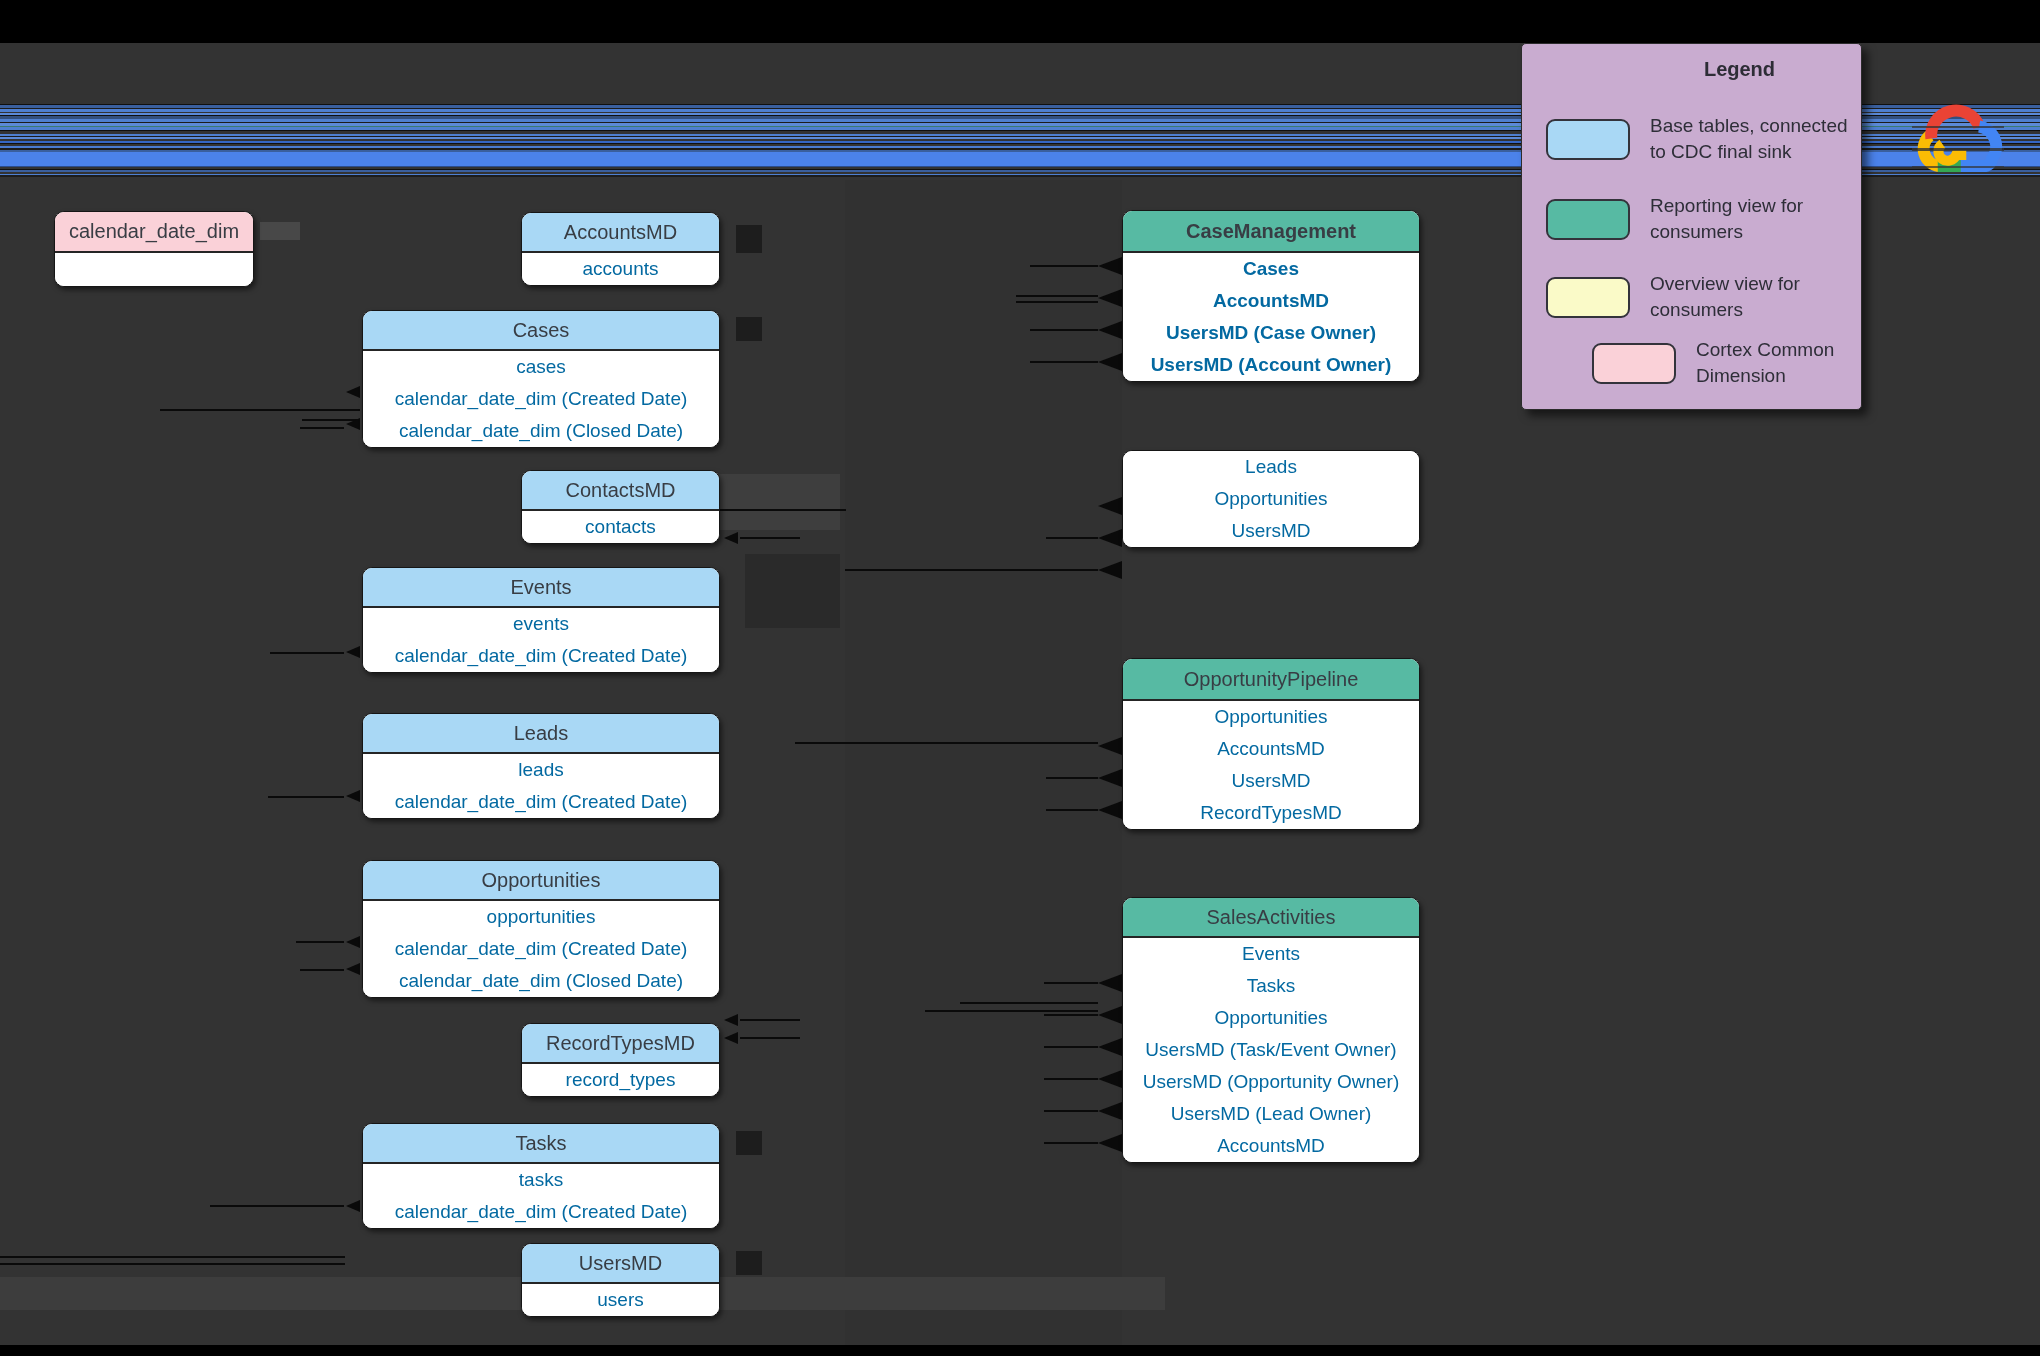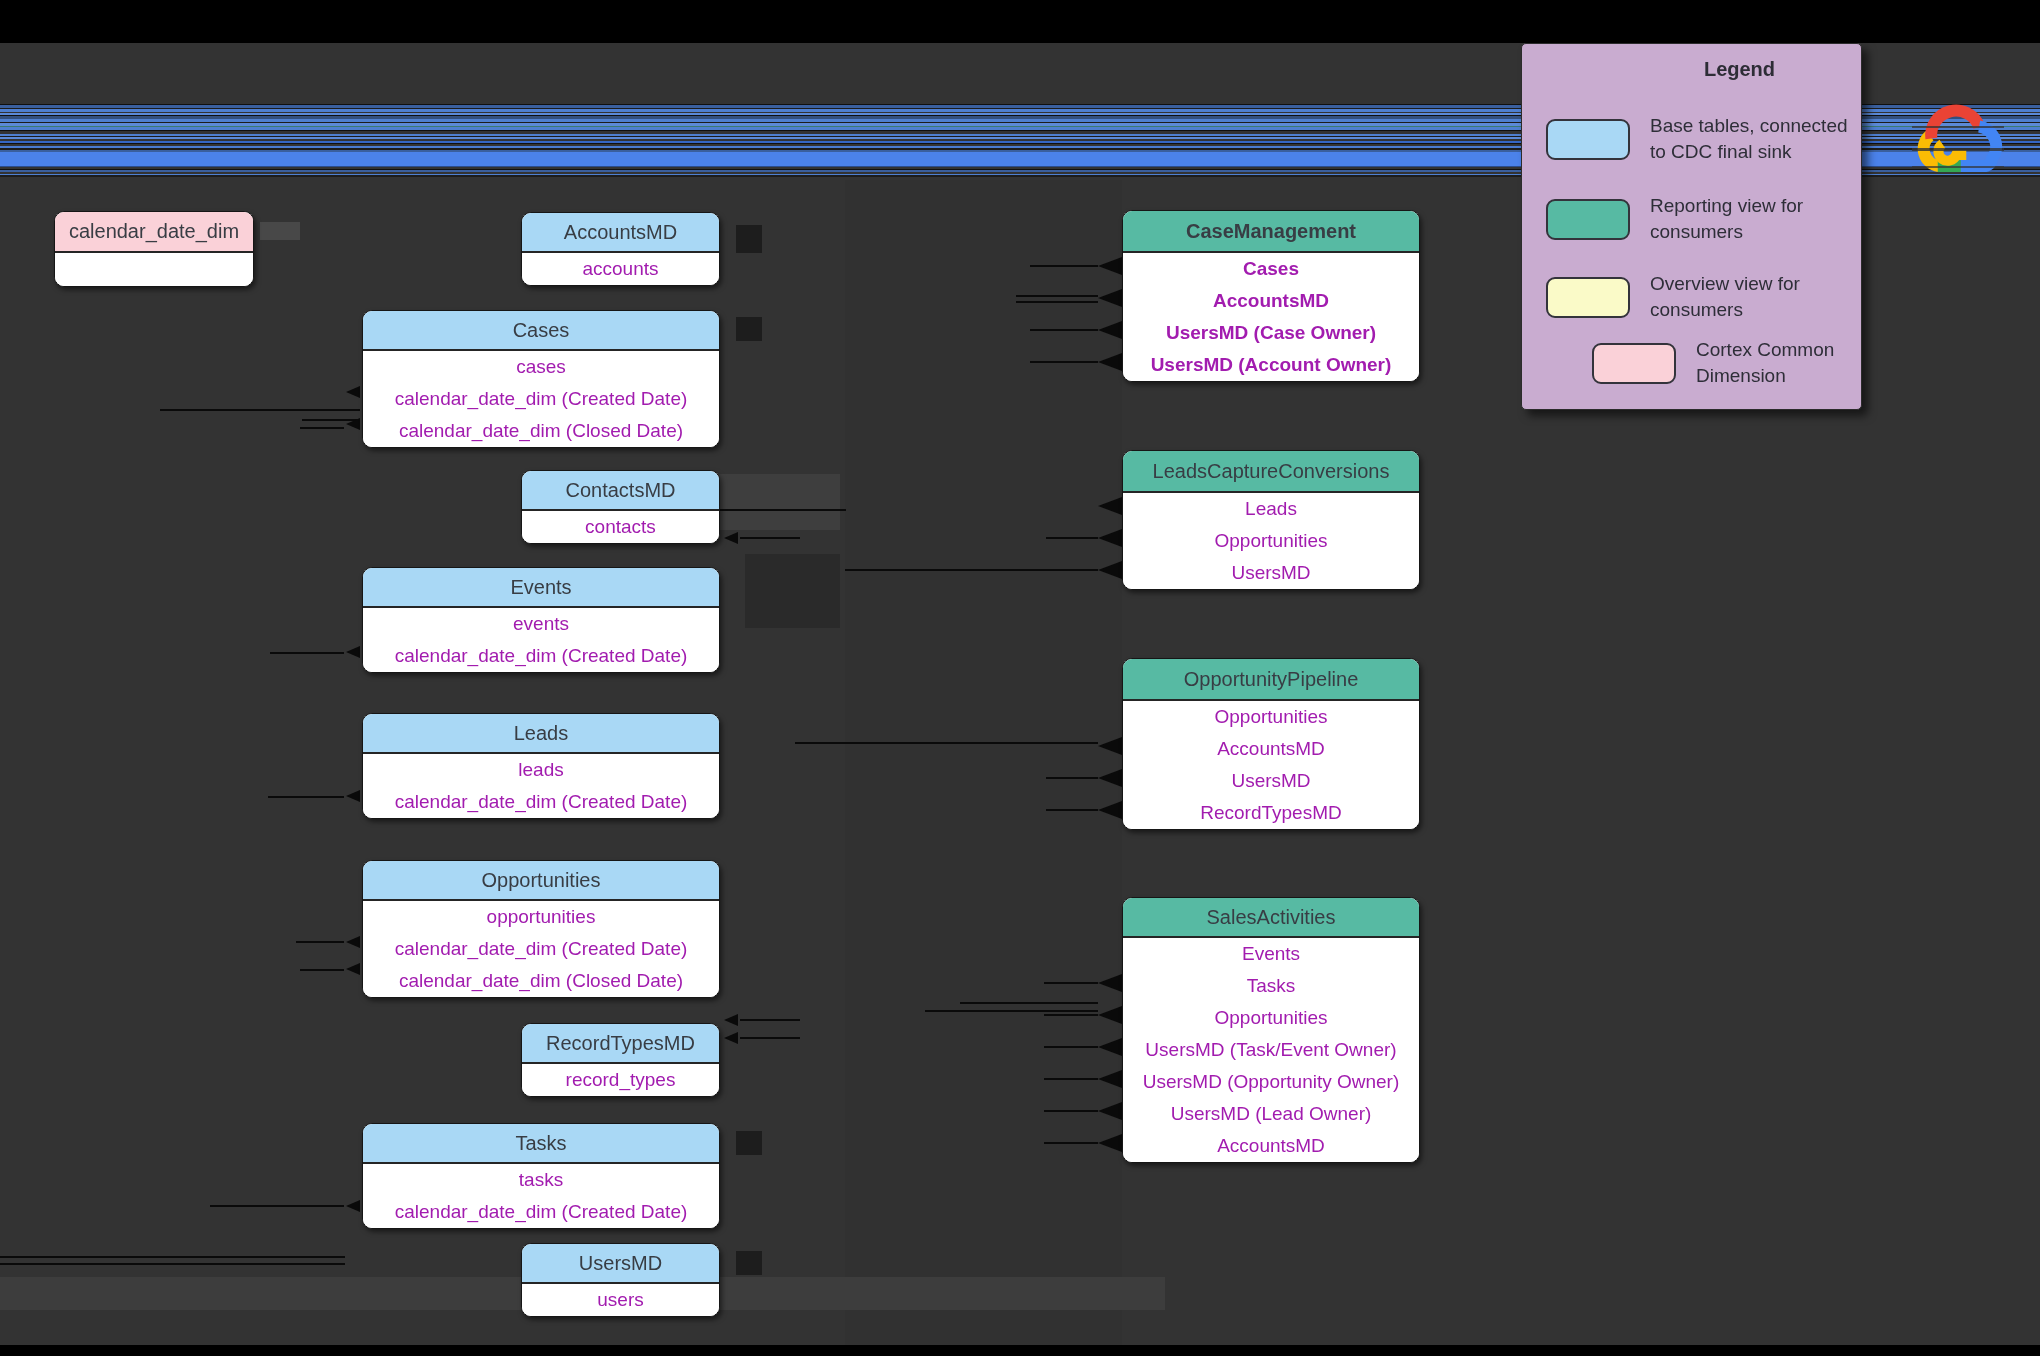--- a/index.html
+++ b/index.html
@@ -24,21 +24,21 @@
   .entity{position:absolute;border:1px solid #161616;border-radius:10px;background:#fff;
           box-shadow:2px 3px 5px rgba(0,0,0,.5);overflow:hidden;}
   .ehead{height:38px;display:flex;align-items:center;justify-content:center;
          border-bottom:2px solid #252525;font-size:20px;color:#383d44;}
   .hh40 .ehead{height:40px;}
   .hh39 .ehead{height:39px;}
   .t-base .ehead{background:#a9d8f5;}
   .t-view .ehead{background:#57baa3;}
   .t-dim  .ehead{background:#fad1d8;}
   .erow{height:32px;display:flex;align-items:center;justify-content:center;
-        font-size:19px;color:#a21caf;background:#fff;white-space:nowrap;}
+        font-size:19px;color:#0369a1;background:#fff;white-space:nowrap;}
   .r33 .erow{height:33px;}
   
   .legend{left:1521px;top:43px;width:339px;height:365px;background:#c9acd0;border:1px solid #2c2c2c;
           border-radius:5px;box-shadow:6px 6px 8px rgba(0,0,0,.55);}
   .ltitle{position:absolute;left:0;top:14px;width:100%;padding-left:96px;box-sizing:border-box;
           text-align:center;font-weight:bold;font-size:20px;color:#2d2d36;}
   .litem{position:absolute;left:24px;display:flex;align-items:center;}
   .sw{width:80px;height:37px;border:2px solid #33333b;border-radius:9px;flex:none;}
   .sw-base{background:#a9d8f5;} .sw-view{background:#57baa3;}
   .sw-overview{background:#fafac8;} .sw-dim{background:#fad1d8;}
@@ -194,21 +194,20 @@
 
   <div class="entity t-view hh40" style="left:1122px;top:210px;width:296px;font-weight:bold;">
     <div class="ehead">CaseManagement</div>
     <div class="erow">Cases</div>
     <div class="erow">AccountsMD</div>
     <div class="erow">UsersMD (Case Owner)</div>
     <div class="erow">UsersMD (Account Owner)</div>
   </div>
 
   <div class="entity t-view hh40" style="left:1122px;top:450px;width:296px;">
-    <div class="ehead">LeadsCaptureConversions</div>
     <div class="erow">Leads</div>
     <div class="erow">Opportunities</div>
     <div class="erow">UsersMD</div>
   </div>
 
   <div class="entity t-view hh40" style="left:1122px;top:658px;width:296px;">
     <div class="ehead">OpportunityPipeline</div>
     <div class="erow">Opportunities</div>
     <div class="erow">AccountsMD</div>
     <div class="erow">UsersMD</div>

